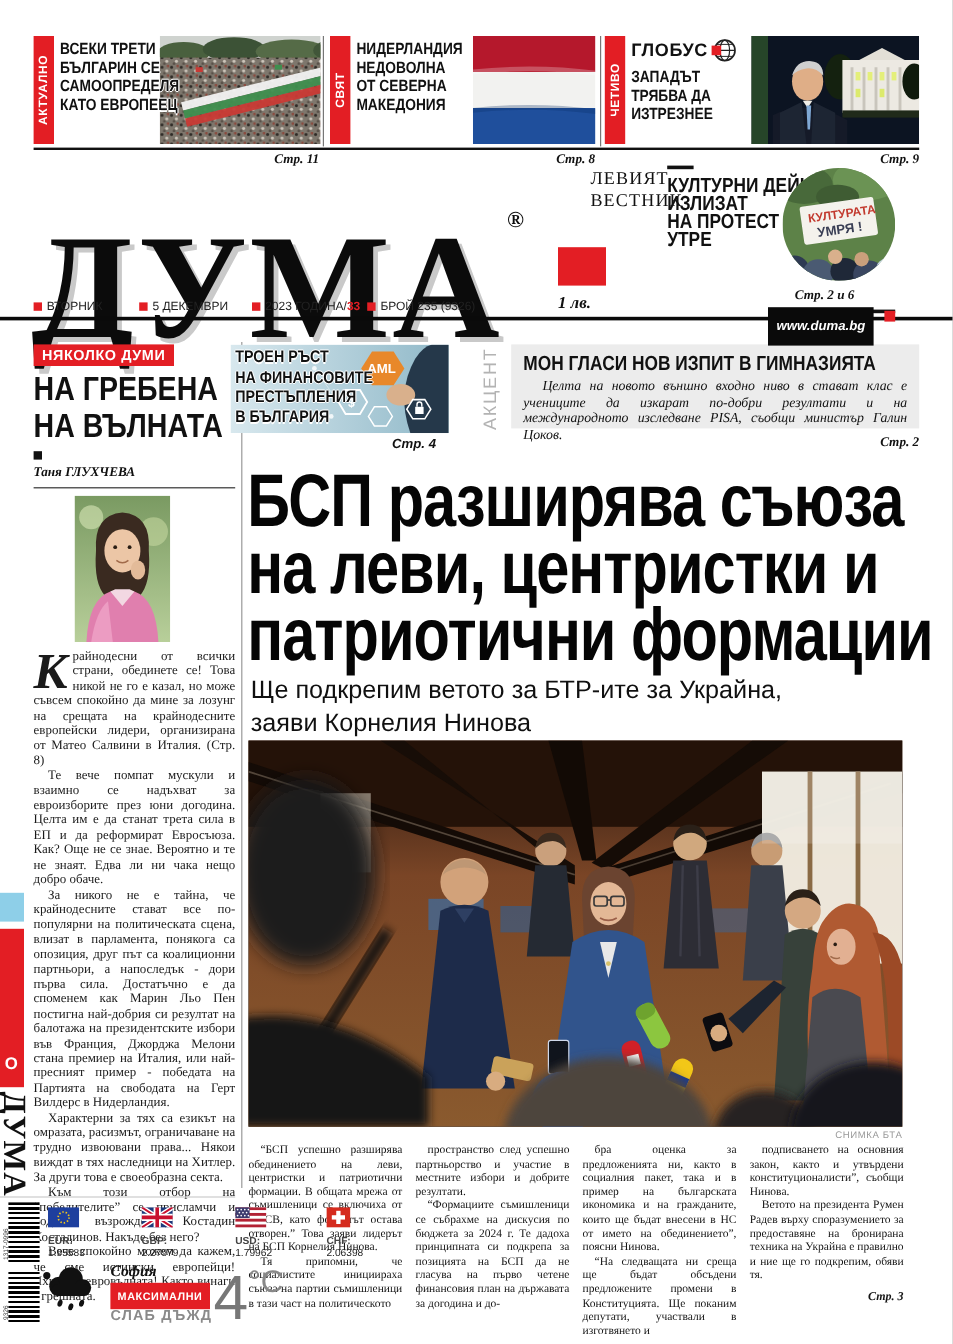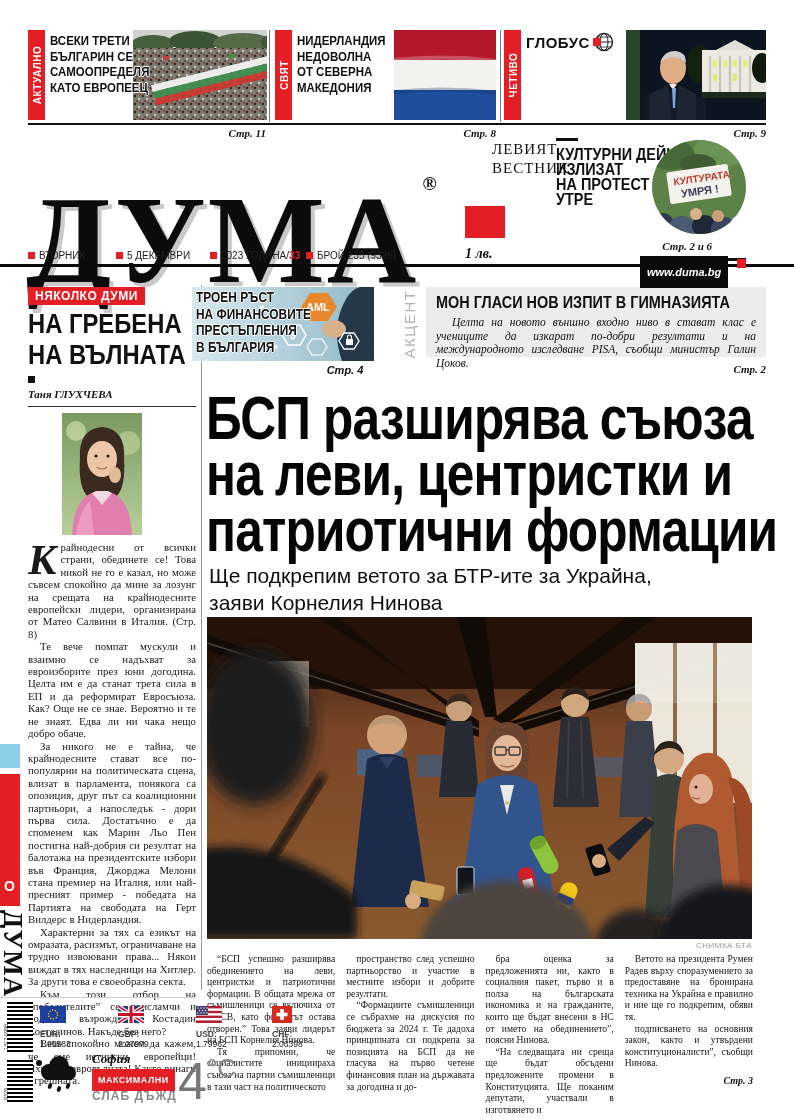--- a/index.html
+++ b/index.html
@@ -196,20 +196,25 @@
       <div class="globus">
         <span>ГЛОБУС</span>
         <svg width="22" height="22" viewBox="0 0 22 22">
           <circle cx="12" cy="11" r="8.5" fill="none" stroke="#222" stroke-width="1.4"></circle>
           <ellipse cx="12" cy="11" rx="4" ry="8.5" fill="none" stroke="#222" stroke-width="1"></ellipse>
           <line x1="3.5" y1="11" x2="20.5" y2="11" stroke="#222" stroke-width="1"></line>
           <line x1="5" y1="6" x2="19" y2="6" stroke="#222" stroke-width=".8"></line>
           <line x1="5" y1="16" x2="19" y2="16" stroke="#222" stroke-width=".8"></line>
           <rect x="1" y="7" width="8" height="8" fill="#e31e24"></rect>
         </svg>
+      </div>
+      <div class="lines">
+        <span class="cx">ЗАПАДЪТ</span><br>
+        <span class="cx">ТРЯБВА ДА</span><br>
+        <span class="cx">ИЗТРЕЗНЕЕ</span>
       </div>
     </div>
     <div class="tfig">
       <svg width="140" height="90" viewBox="0 0 140 90">
         <rect width="140" height="90" fill="#0c1422"></rect>
         <rect x="0" y="0" width="14" height="90" fill="#2c4d2a" opacity=".85"></rect>
         <ellipse cx="74" cy="34" rx="13" ry="19" fill="#14210f"></ellipse>
         <rect x="76" y="20" width="64" height="44" fill="#ece9e2"></rect>
         <polygon points="90,20 128,20 109,10" fill="#e2dfd6"></polygon>
         <line x1="84" y1="26" x2="84" y2="62" stroke="#c9c5bc" stroke-width="2.4"></line>
@@ -507,26 +512,26 @@
   <div class="cols">
     <div class="col">
       <p>“БСП успешно разширява обединението на леви, центристки и патриотични формации. В общата мрежа от съмишленици се включиха от НДСВ, като форматът остава отворен.” Това заяви лидерът на БСП Корнелия Нинова.</p>
       <p>Тя припомни, че социалистите инициираха съюза на партии съмишленици в тази част на политическото</p>
     </div>
     <div class="col">
       <p>пространство след успешно партньорство и участие в местните избори и добрите резултати.</p>
       <p>“Формациите съмишленици се събрахме на дискусия по бюджета за 2024 г. Те дадоха принципната си подкрепа за позицията на БСП да не гласува на първо четене финансовия план на държавата за догодина и до-</p>
     </div>
     <div class="col">
-      <p>бра оценка за предложенията ни, както в социалния пакет, първо и в полза на българската икономика и на гражданите, които ще бъдат внесени в НС от името на обединението”, поясни Нинова.</p>
+      <p>бра оценка за предложенията ни, както в социалния пакет, така и в пример на българската икономика и на гражданите, които ще бъдат внесени в НС от името на обединението”, поясни Нинова.</p>
       <p>“На следващата ни среща ще бъдат обсъдени предложените промени в Конституцията. Ще поканим депутати, участвали в изготвянето и</p>
     </div>
     <div class="col">
+      <p>подписването на основния закон, както и утвърдени конституционалисти”, съобщи Нинова.</p>
       <p>Ветото на президента Румен Радев върху споразумението за предоставяне на бронирана техника на Украйна е правилно и ние ще го подкрепим, обяви тя.</p>
-      <p>подписването на основния закон, както и утвърдени конституционалисти”, съобщи Нинова.</p>
       <div class="leadref">Стр. 3</div>
     </div>
   </div>
 
   <div class="bluesq"></div>
   <div class="redband">
     <span>О</span>
   </div>
   <div class="spinename">ДУМА</div>
   <div class="bc" id="bc1"></div>

